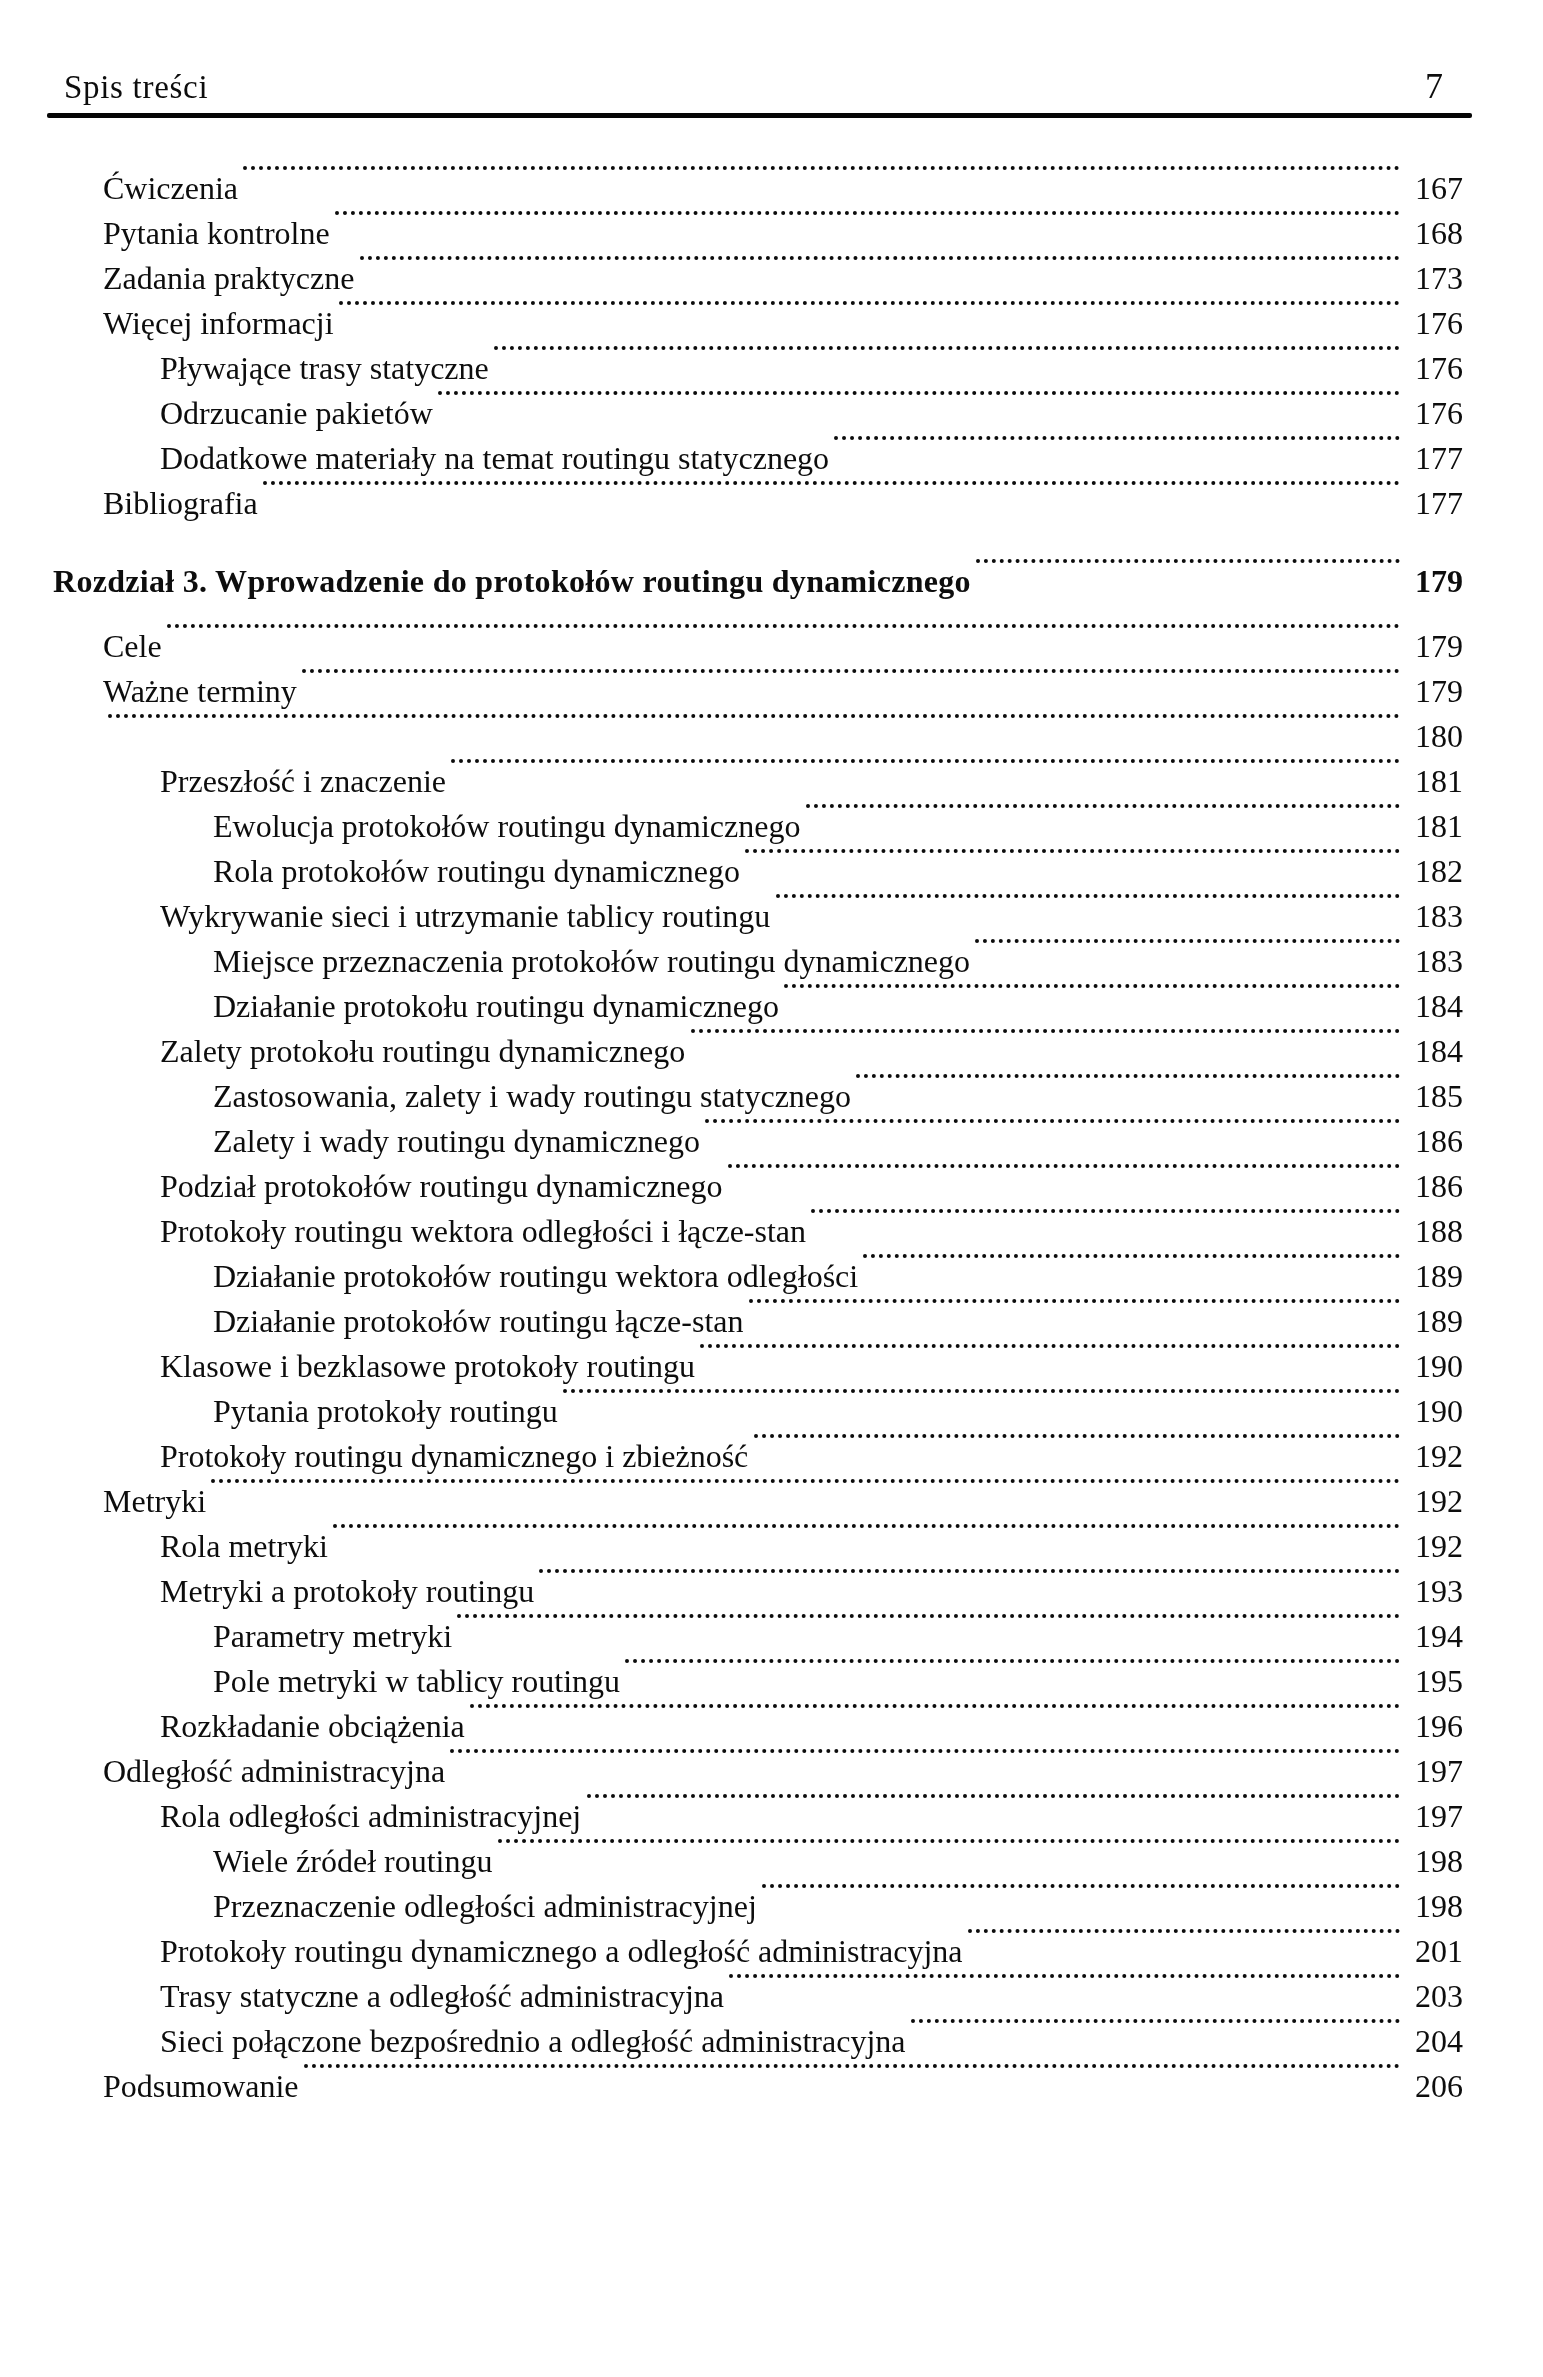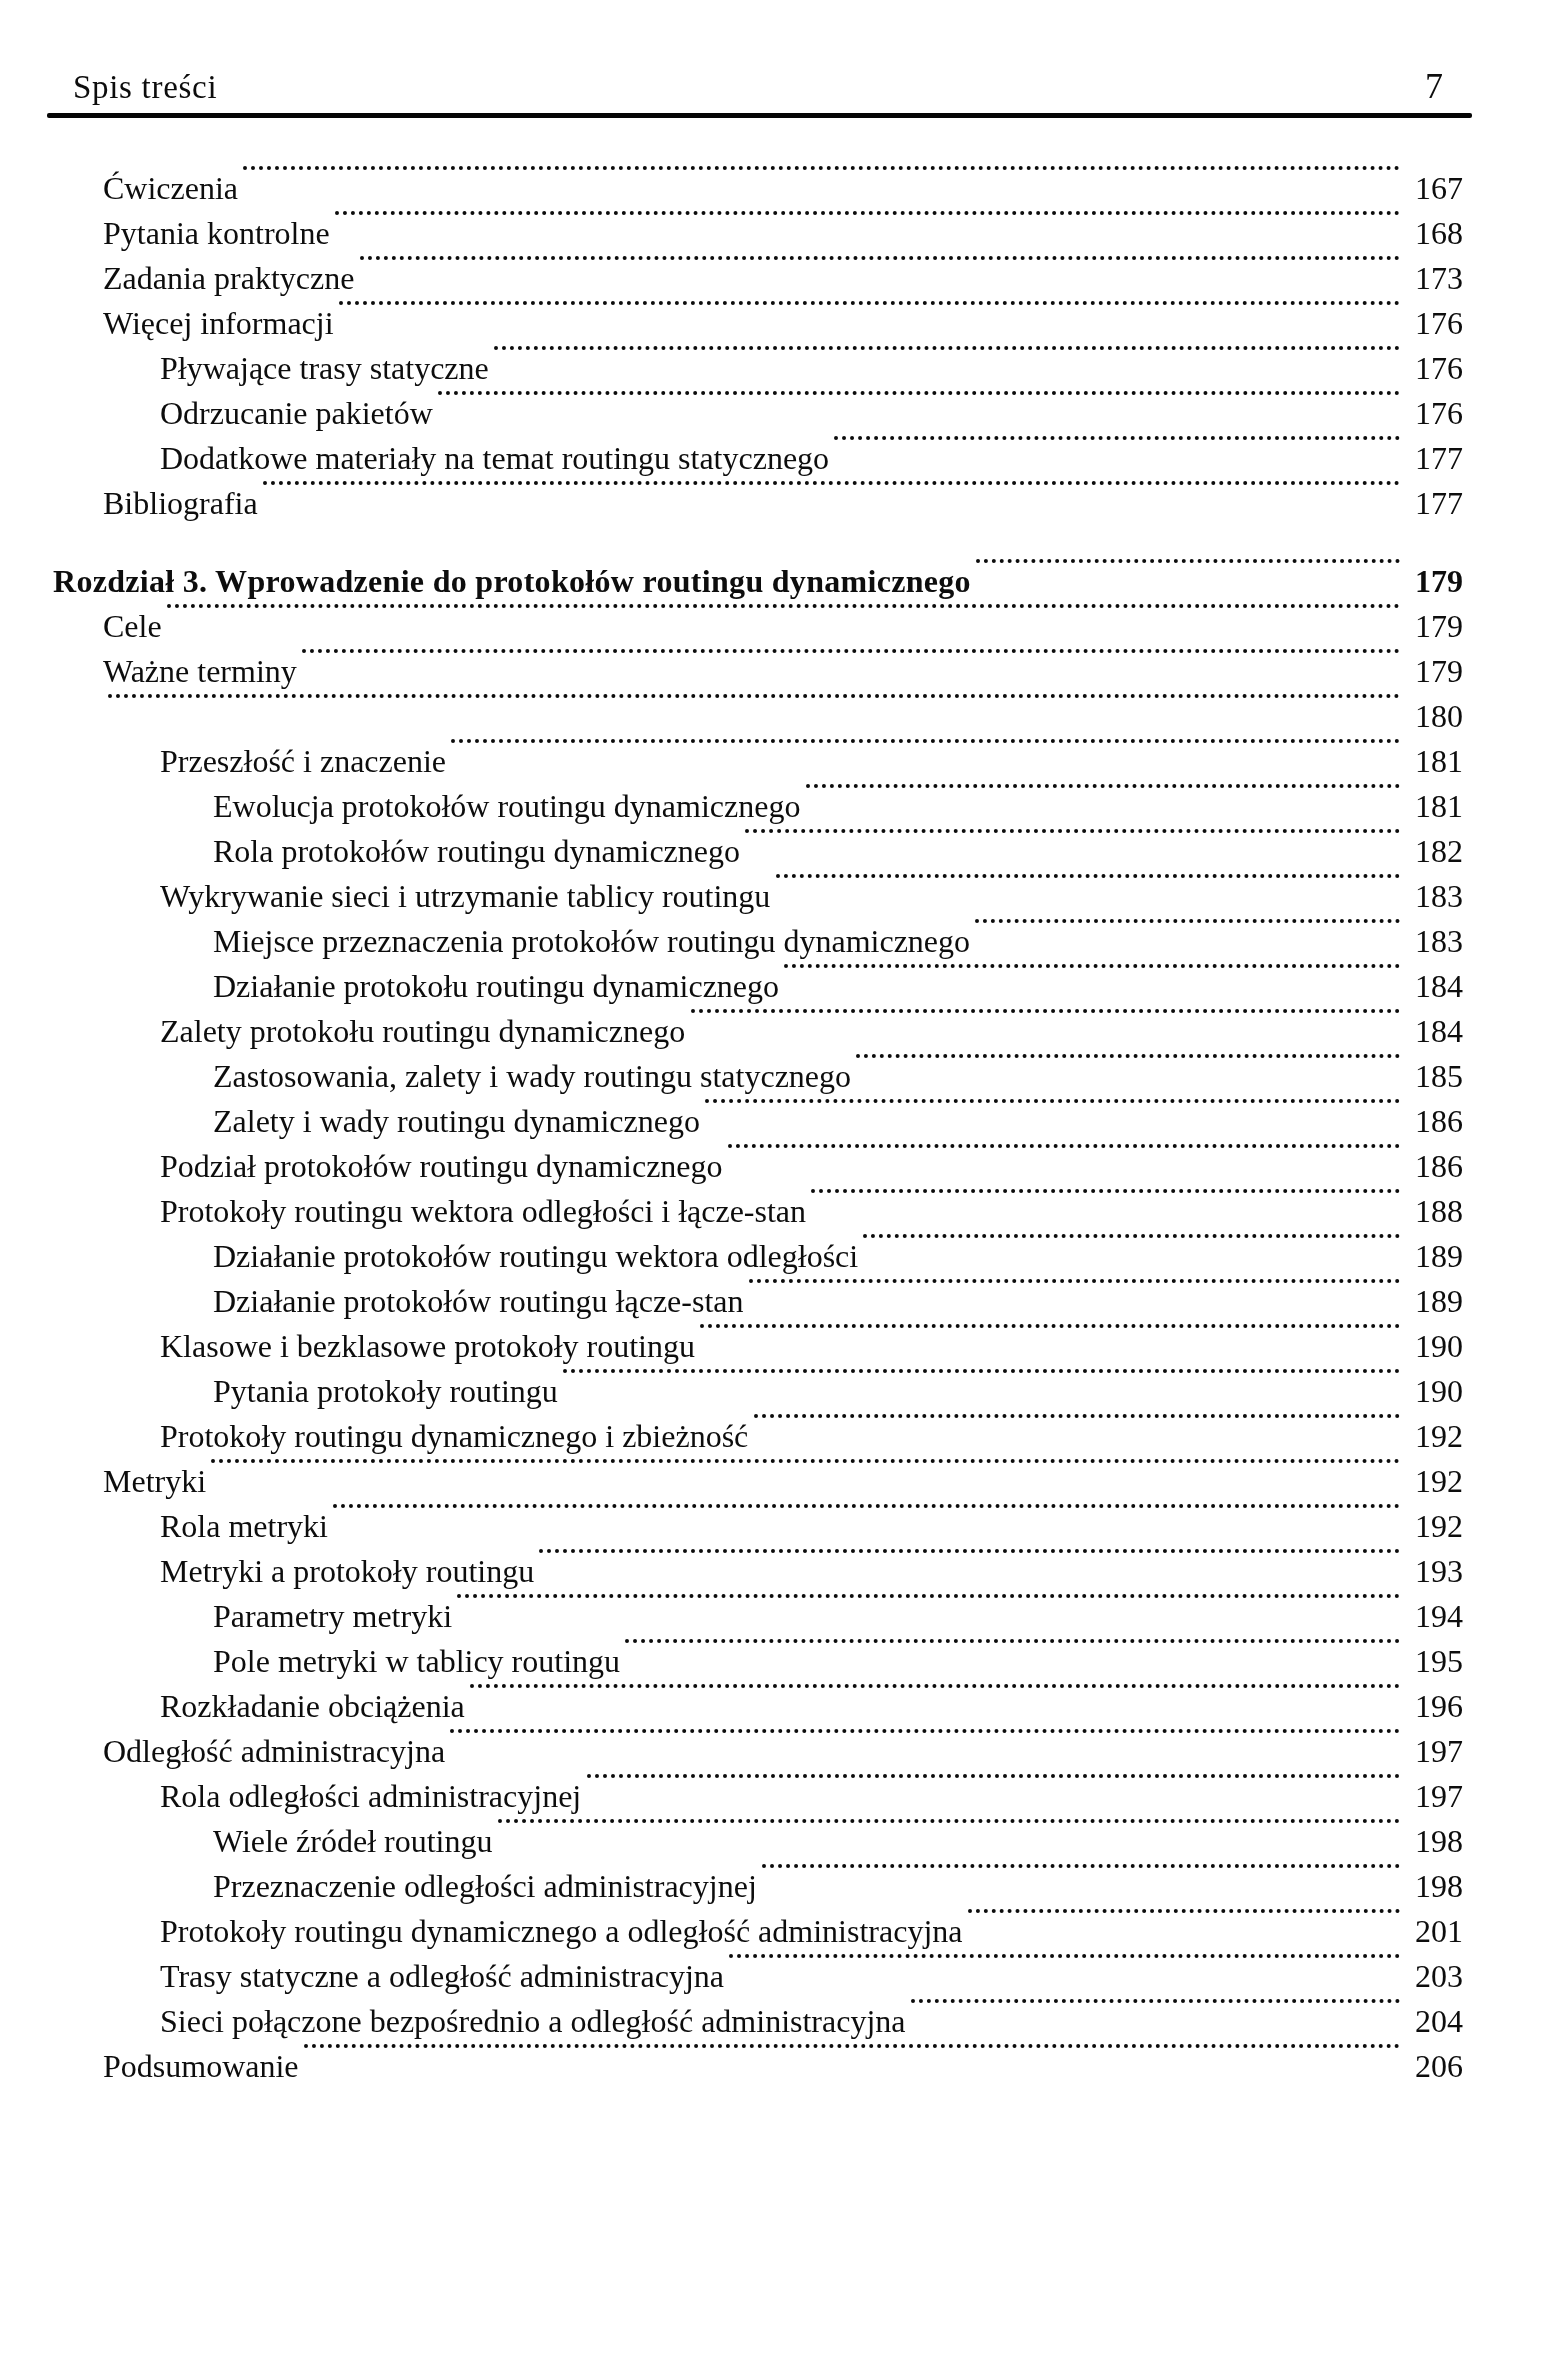--- a/index.html
+++ b/index.html
@@ -12,21 +12,21 @@
     width: 1543px;
     height: 2377px;
     background: #ffffff;
     color: #0d0d0d;
     font-family: "Liberation Serif", "DejaVu Serif", serif;
     overflow: hidden;
   }
   
   .hdr {
     position: absolute;
-    left: 73px;
+    left: 64px;
     right: 100px;
     top: 65px;
     display: flex;
     justify-content: space-between;
     align-items: baseline;
   }
   .hdr-title {
     font-size: 33px;
     letter-spacing: 0.7px;
     white-space: nowrap;
@@ -73,21 +73,21 @@
     min-width: 56px;
     text-align: right;
   }
   .lvl0 { padding-left: 0; }
   .lvl1 { padding-left: 50px; }
   .lvl2 { padding-left: 107px; }
   .lvl3 { padding-left: 160px; }
   .chapter {
     font-weight: 700;
     margin-top: 33px;
-    margin-bottom: 0;
+    margin-bottom: 20px;
   }
   .chapter .lbl { letter-spacing: 0.3px; }
   .chapter .leader {
     border-bottom-width: 4.7px;
     margin-bottom: 9.3px;
   }
 </style>
 </head>
 <body>
 

